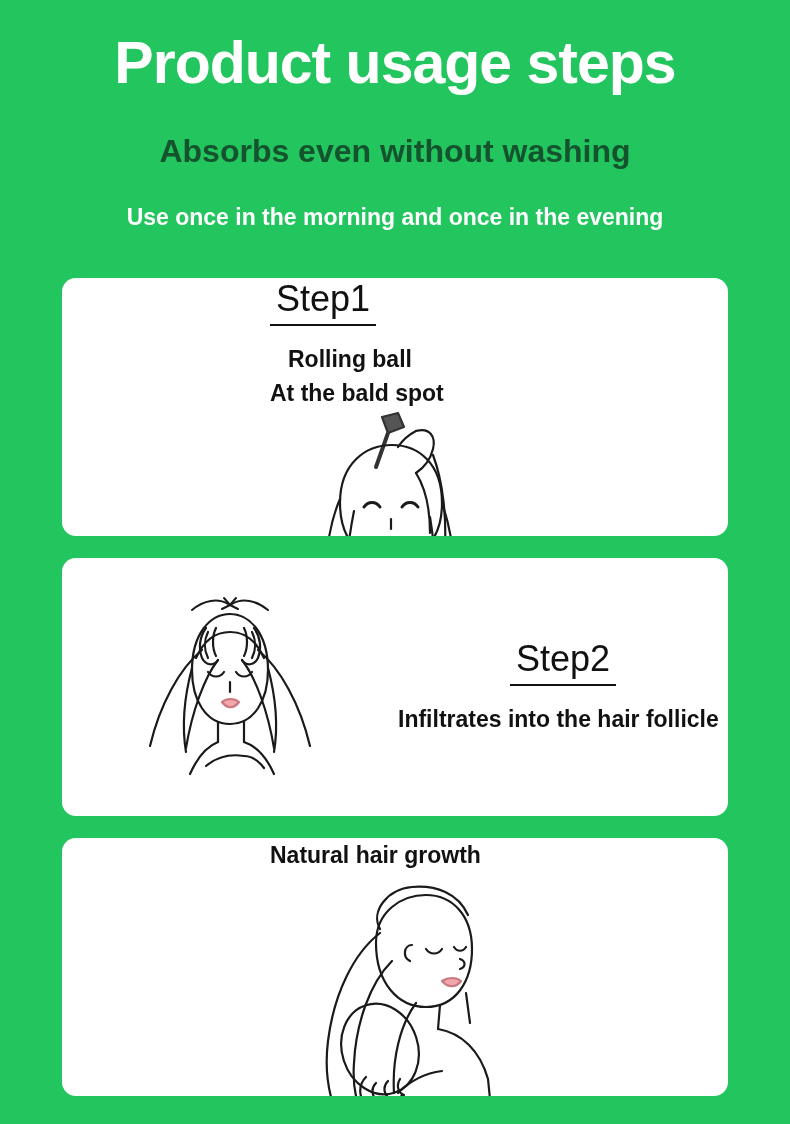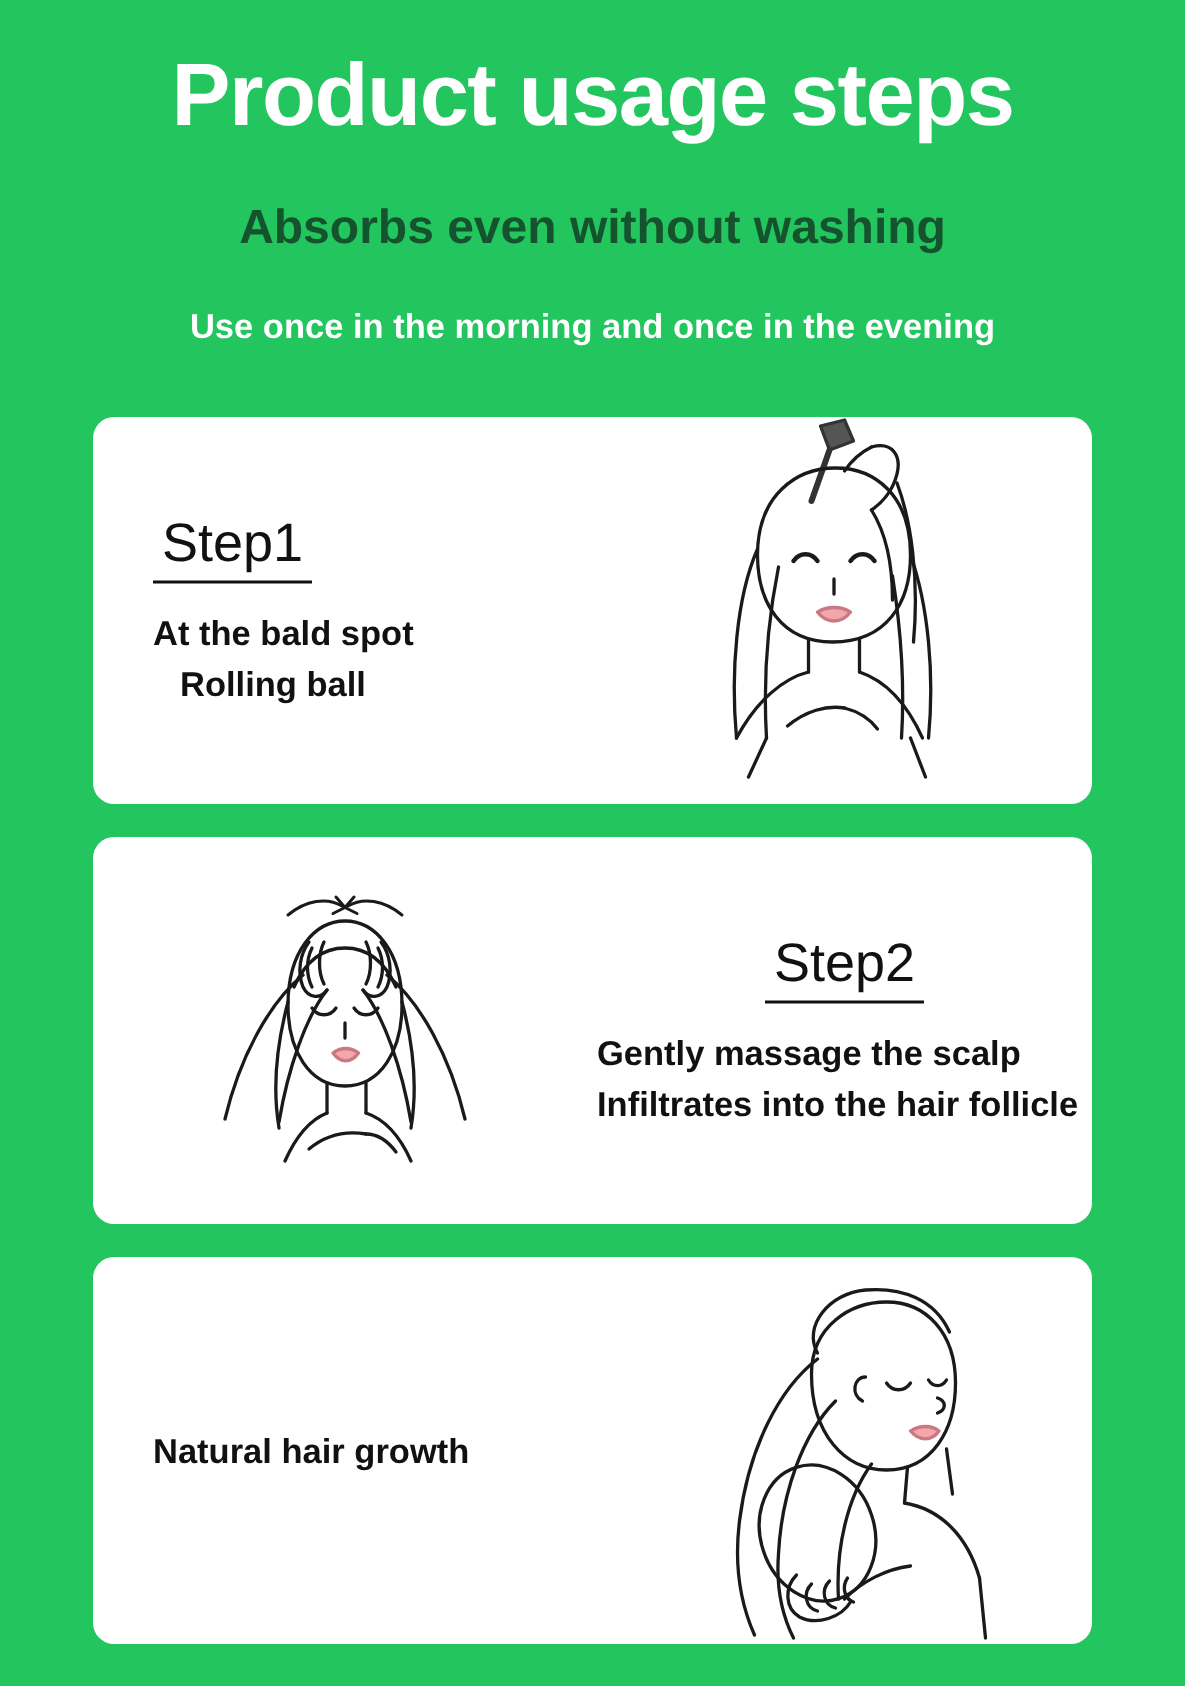--- a/index.html
+++ b/index.html
@@ -58,21 +58,21 @@
     border-radius: 14px;
     height: 258px;
     margin-bottom: 22px;
     position: relative;
     display: flex;
     align-items: center;
     overflow: hidden;
     box-sizing: border-box;
   }
   .card.text-left {
-    flex-direction: row;
+    flex-direction: column;
   }
   .card.text-right {
     flex-direction: row-reverse;
   }
   .card-text {
     width: 330px;
     padding-left: 40px;
     box-sizing: border-box;
   }
   .card.text-right .card-text {
@@ -125,22 +125,22 @@
     <div class="subtitle2">Use once in the morning and once in the evening</div>
   </div>
 
   <div class="cards">
 
     <div class="card text-left">
       <div class="card-text">
         <div class="step-wrap">
           <span class="step-label">Step1</span>
         </div>
+        <div class="card-line l1">Rolling ball</div>
         <div class="card-line l2">At the bald spot</div>
-        <div class="card-line l1">Rolling ball</div>
       </div>
       <div class="card-art c1-art">
         <svg width="330" height="258" viewBox="0 0 330 258" fill="none" stroke="#1a1a1a" stroke-width="2.2" stroke-linecap="round" stroke-linejoin="round">
 
           <path d="M152 6 L168 2 L174 16 L158 22 Z" fill="#555" stroke="#333"></path>
           <path d="M158 22 L146 56" stroke="#333" stroke-width="4"></path>
 
           <path d="M186 20 C200 16 206 26 203 38 C200 50 192 58 186 62"></path>
           <path d="M186 20 C178 24 172 30 168 36"></path>
           <path d="M203 44 C212 68 218 106 214 150"></path>
@@ -171,21 +171,20 @@
           <path d="M222 240 L212 214"></path>
         </svg>
       </div>
     </div>
 
     <div class="card text-right">
       <div class="card-text">
         <div class="step-wrap">
           <span class="step-label">Step2</span>
         </div>
-        <div class="card-line">Gently massage the scalp</div>
         <div class="card-line">Infiltrates into the hair follicle</div>
       </div>
       <div class="card-art">
         <svg width="300" height="250" viewBox="0 0 300 250" fill="none" stroke="#1a1a1a" stroke-width="2.2" stroke-linecap="round" stroke-linejoin="round">
 
           <path d="M112 44 C124 34 138 32 148 38" stroke-width="2"></path>
           <path d="M144 32 L150 39 L142 43" stroke-width="2"></path>
           <path d="M188 44 C176 34 162 32 152 38" stroke-width="2"></path>
           <path d="M156 32 L150 39 L158 43" stroke-width="2"></path>
 

